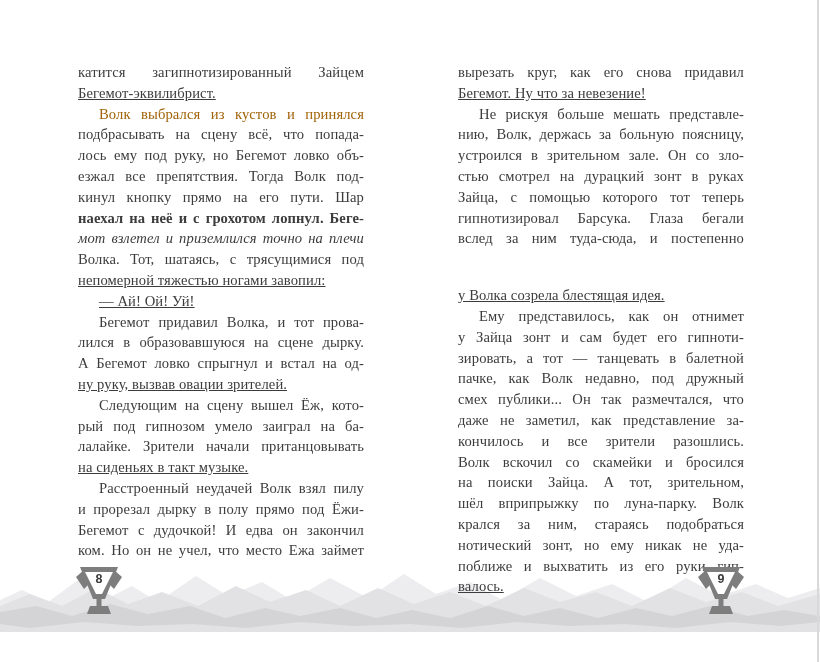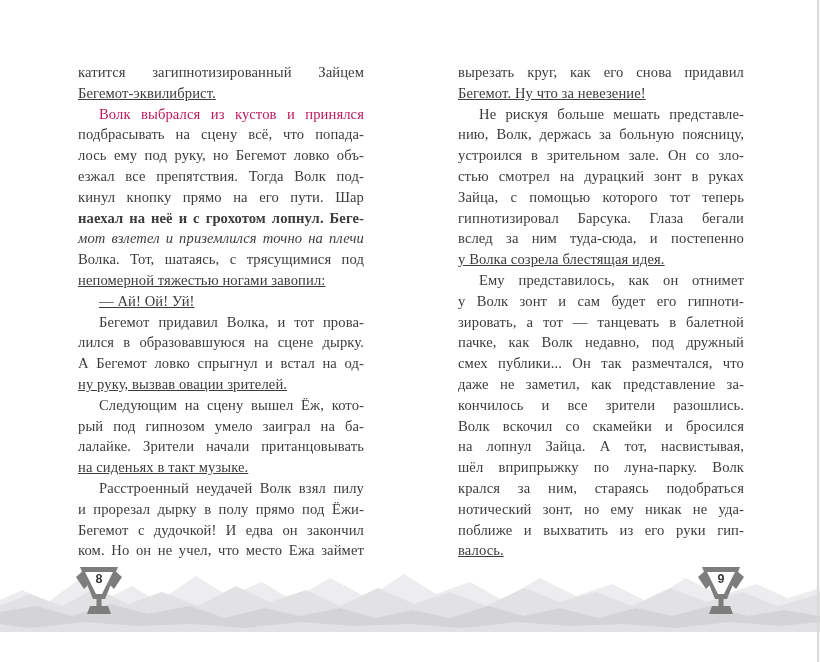--- a/index.html
+++ b/index.html
@@ -69,21 +69,21 @@
 
   <svg class="mountains" viewBox="0 0 820 66" preserveAspectRatio="none" aria-hidden="true">
     <path d="M0,34 L22,24 L48,36 L78,14 L108,32 L132,20 L158,36 L196,10 L228,30 L262,16 L292,34 L330,12 L368,32 L404,8 L436,28 L470,16 L502,34 L540,12 L576,30 L612,18 L648,36 L686,12 L720,30 L756,18 L788,32 L820,22 L820,66 L0,66 Z" fill="#ededef"></path>
     <path d="M0,40 L30,28 L62,40 L96,22 L128,38 L162,26 L198,40 L236,20 L270,36 L306,24 L340,40 L378,22 L414,38 L450,26 L486,40 L524,22 L560,36 L596,26 L632,40 L670,22 L706,36 L742,26 L778,40 L820,28 L820,66 L0,66 Z" fill="#e2e2e4"></path>
     <path d="M0,46 L36,40 L72,50 L110,38 L148,48 L190,40 L225,52 L265,42 L300,50 L340,42 L376,52 L412,44 L450,52 L488,40 L524,50 L560,42 L598,52 L636,42 L672,50 L710,40 L748,50 L784,44 L820,50 L820,56 L780,60 L730,56 L676,62 L624,58 L570,60 L516,56 L462,62 L410,58 L354,60 L300,56 L246,62 L192,58 L138,60 L84,56 L30,62 L0,58 Z" fill="#d4d4d6"></path>
   </svg>
 
   <div class="text-column col-left">
       <div class="l" style="color: rgb(60, 60, 60);">катится загипнотизированный Зайцем</div>
       <div class="l end" style="color: rgb(60, 60, 60);">Бегемот-эквилибрист.</div>
-      <div class="l ind" style="color: #be185d;">Волк выбрался из кустов и принялся</div>
+      <div class="l ind" style="color: #a16207;">Волк выбрался из кустов и принялся</div>
       <div class="l" style="color: rgb(60, 60, 60);">подбрасывать на сцену всё, что попада-</div>
       <div class="l" style="color: rgb(60, 60, 60);">лось ему под руку, но Бегемот ловко объ-</div>
       <div class="l" style="color: rgb(60, 60, 60);">езжал все препятствия. Тогда Волк под-</div>
       <div class="l" style="color: rgb(60, 60, 60);">кинул кнопку прямо на его пути. Шар</div>
       <div class="l" style="color: rgb(60, 60, 60); font-weight: bold;">наехал на неё и с грохотом лопнул. Беге-</div>
       <div class="l" style="color: rgb(60, 60, 60); font-style: italic;">мот взлетел и приземлился точно на плечи</div>
       <div class="l" style="color: rgb(60, 60, 60);">Волка. Тот, шатаясь, с трясущимися под</div>
       <div class="l end" style="color: rgb(60, 60, 60);">непомерной тяжестью ногами завопил:</div>
       <div class="l ind end" style="color: rgb(60, 60, 60);">— Ай! Ой! Уй!</div>
       <div class="l ind" style="color: rgb(60, 60, 60);">Бегемот придавил Волка, и тот прова-</div>
@@ -103,30 +103,30 @@
   <div class="text-column col-right">
       <div class="l" style="color: rgb(60, 60, 60);">вырезать круг, как его снова придавил</div>
       <div class="l end" style="color: rgb(60, 60, 60);">Бегемот. Ну что за невезение!</div>
       <div class="l ind" style="color: rgb(60, 60, 60);">Не рискуя больше мешать представле-</div>
       <div class="l" style="color: rgb(60, 60, 60);">нию, Волк, держась за больную поясницу,</div>
       <div class="l" style="color: rgb(60, 60, 60);">устроился в зрительном зале. Он со зло-</div>
       <div class="l" style="color: rgb(60, 60, 60);">стью смотрел на дурацкий зонт в руках</div>
       <div class="l" style="color: rgb(60, 60, 60);">Зайца, с помощью которого тот теперь</div>
       <div class="l" style="color: rgb(60, 60, 60);">гипнотизировал Барсука. Глаза бегали</div>
       <div class="l" style="color: rgb(60, 60, 60);">вслед за ним туда-сюда, и постепенно</div>
-      <div class="l end" style="color: rgb(60, 60, 60);">у Волка созрела блестящая идея.</div>
+      <div class="l end" style="color: rgb(60, 60, 60); margin-top: 36px;">у Волка созрела блестящая идея.</div>
       <div class="l ind" style="color: rgb(60, 60, 60);">Ему представилось, как он отнимет</div>
-      <div class="l" style="color: rgb(60, 60, 60);">у Волк зонт и сам будет его гипноти-</div>
+      <div class="l" style="color: rgb(60, 60, 60);">у Зайца зонт и сам будет его гипноти-</div>
       <div class="l" style="color: rgb(60, 60, 60);">зировать, а тот — танцевать в балетной</div>
       <div class="l" style="color: rgb(60, 60, 60);">пачке, как Волк недавно, под дружный</div>
       <div class="l" style="color: rgb(60, 60, 60);">смех публики... Он так размечтался, что</div>
       <div class="l" style="color: rgb(60, 60, 60);">даже не заметил, как представление за-</div>
       <div class="l" style="color: rgb(60, 60, 60);">кончилось и все зрители разошлись.</div>
       <div class="l" style="color: rgb(60, 60, 60);">Волк вскочил со скамейки и бросился</div>
-      <div class="l" style="color: rgb(60, 60, 60);">на лопнул Зайца. А тот, насвистывая,</div>
+      <div class="l" style="color: rgb(60, 60, 60);">на поиски Зайца. А тот, зрительном,</div>
       <div class="l" style="color: rgb(60, 60, 60);">шёл вприпрыжку по луна-парку. Волк</div>
       <div class="l" style="color: rgb(60, 60, 60);">крался за ним, стараясь подобраться</div>
       <div class="l" style="color: rgb(60, 60, 60);">нотический зонт, но ему никак не уда-</div>
       <div class="l" style="color: rgb(60, 60, 60);">поближе и выхватить из его руки гип-</div>
       <div class="l end" style="color: rgb(60, 60, 60);">валось.</div>
     </div>
 
   <div class="trophy trophy-left">
     <svg viewBox="0 0 48 53" aria-hidden="true">
       <polygon points="9,5 1,12 9,24 14,19" fill="#7d7d7d"></polygon>

